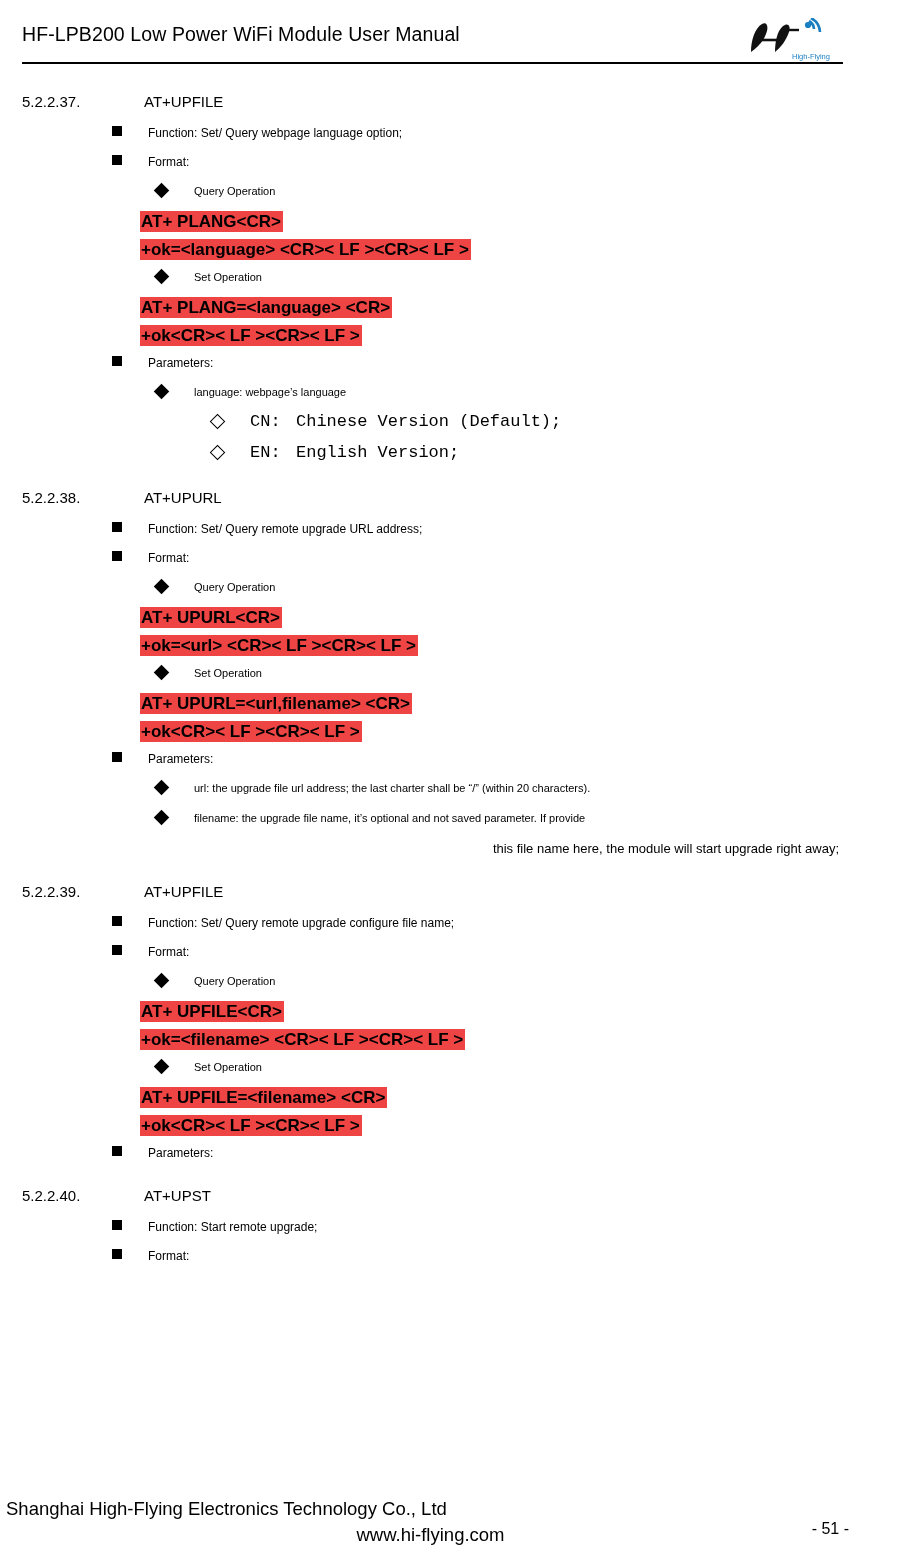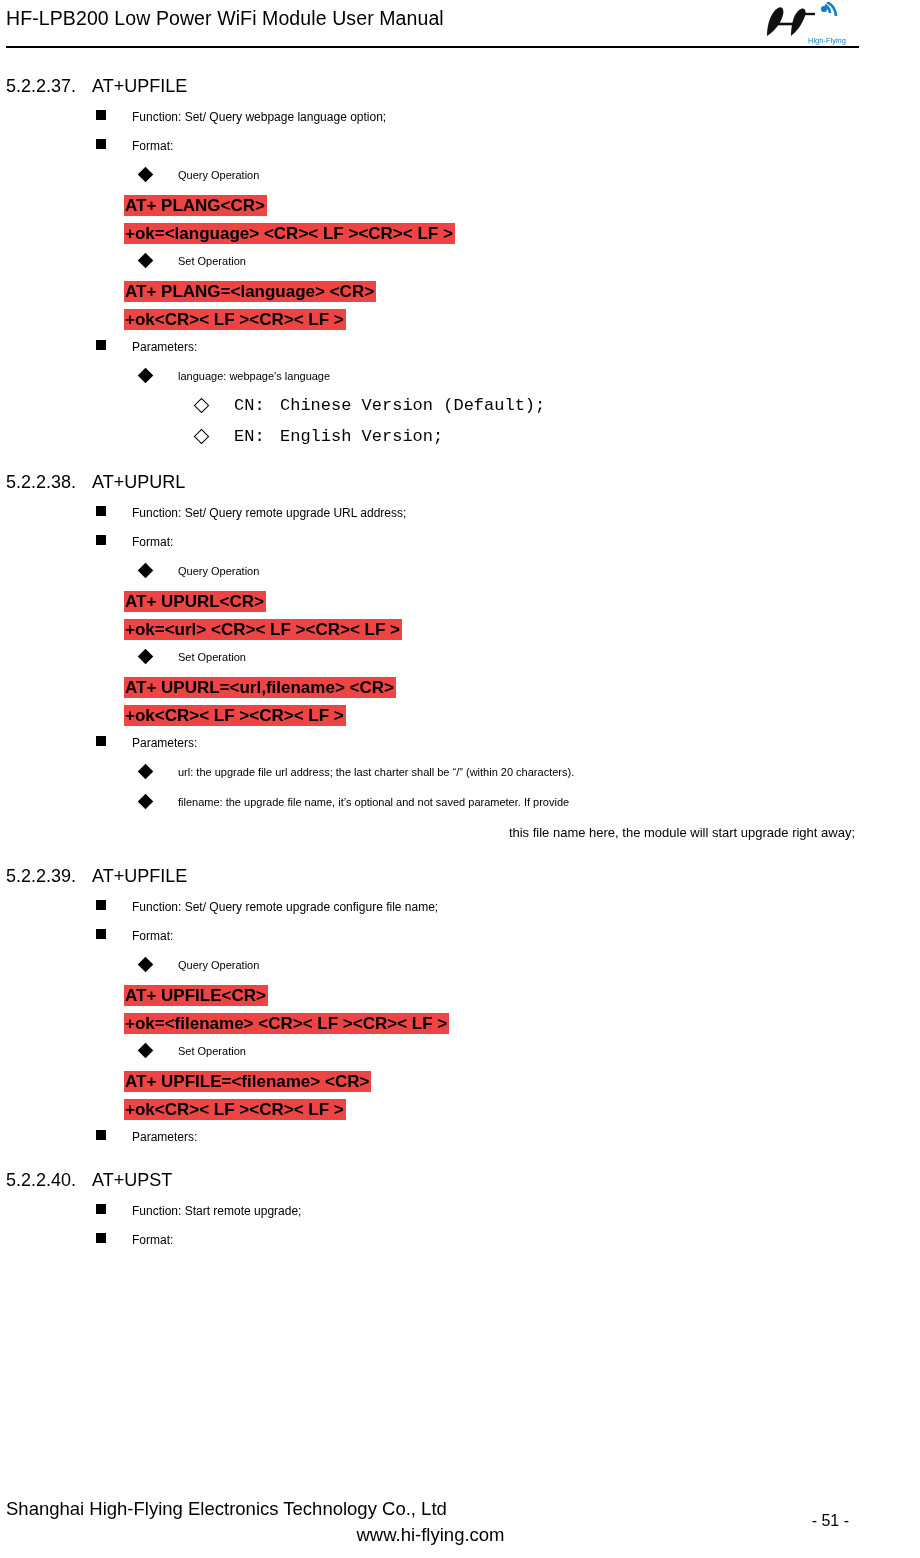--- a/index.html
+++ b/index.html
@@ -13,21 +13,21 @@
     position: relative;
     font-family: "Liberation Sans", sans-serif;
     color: #000000;
     overflow: hidden;
   }
   .page {
     position: relative;
     width: 873px;
     height: 1558px;
     box-sizing: border-box;
-    padding: 0;
+    padding: 16px;
   }
 
   
   .header {
     position: relative;
     height: 50px;
     padding: 6px 18px 0 6px;
   }
   .header-title {
     font-size: 19.5px;
@@ -51,25 +51,26 @@
     height: 2px;
     background: #000;
   }
 
   
   .content {
     padding: 0 18px 0 6px;
   }
 
   h2.section {
-    font-size: 18px;
+    font-size: 15px;
     font-weight: normal;
     margin: 18px 0 6px 0;
     line-height: 24px;
     display: flex;
+    gap: 36px;
   }
   h2.section .num {
     display: inline-block;
     width: 86px;
     flex: 0 0 86px;
   }
   h2.section .ttl {
     display: inline-block;
   }
 
@@ -177,21 +178,21 @@
   }
   .footer-line2 {
     text-align: center;
     font-size: 18.5px;
     line-height: 26px;
     position: relative;
   }
   .footer-page {
     position: absolute;
     right: 6px;
-    bottom: 16px;
+    bottom: 8px;
     font-size: 16px;
     line-height: 22px;
   }
 </style>
 </head>
 <body>
 
 <div class="page">
 
   <div class="header">

